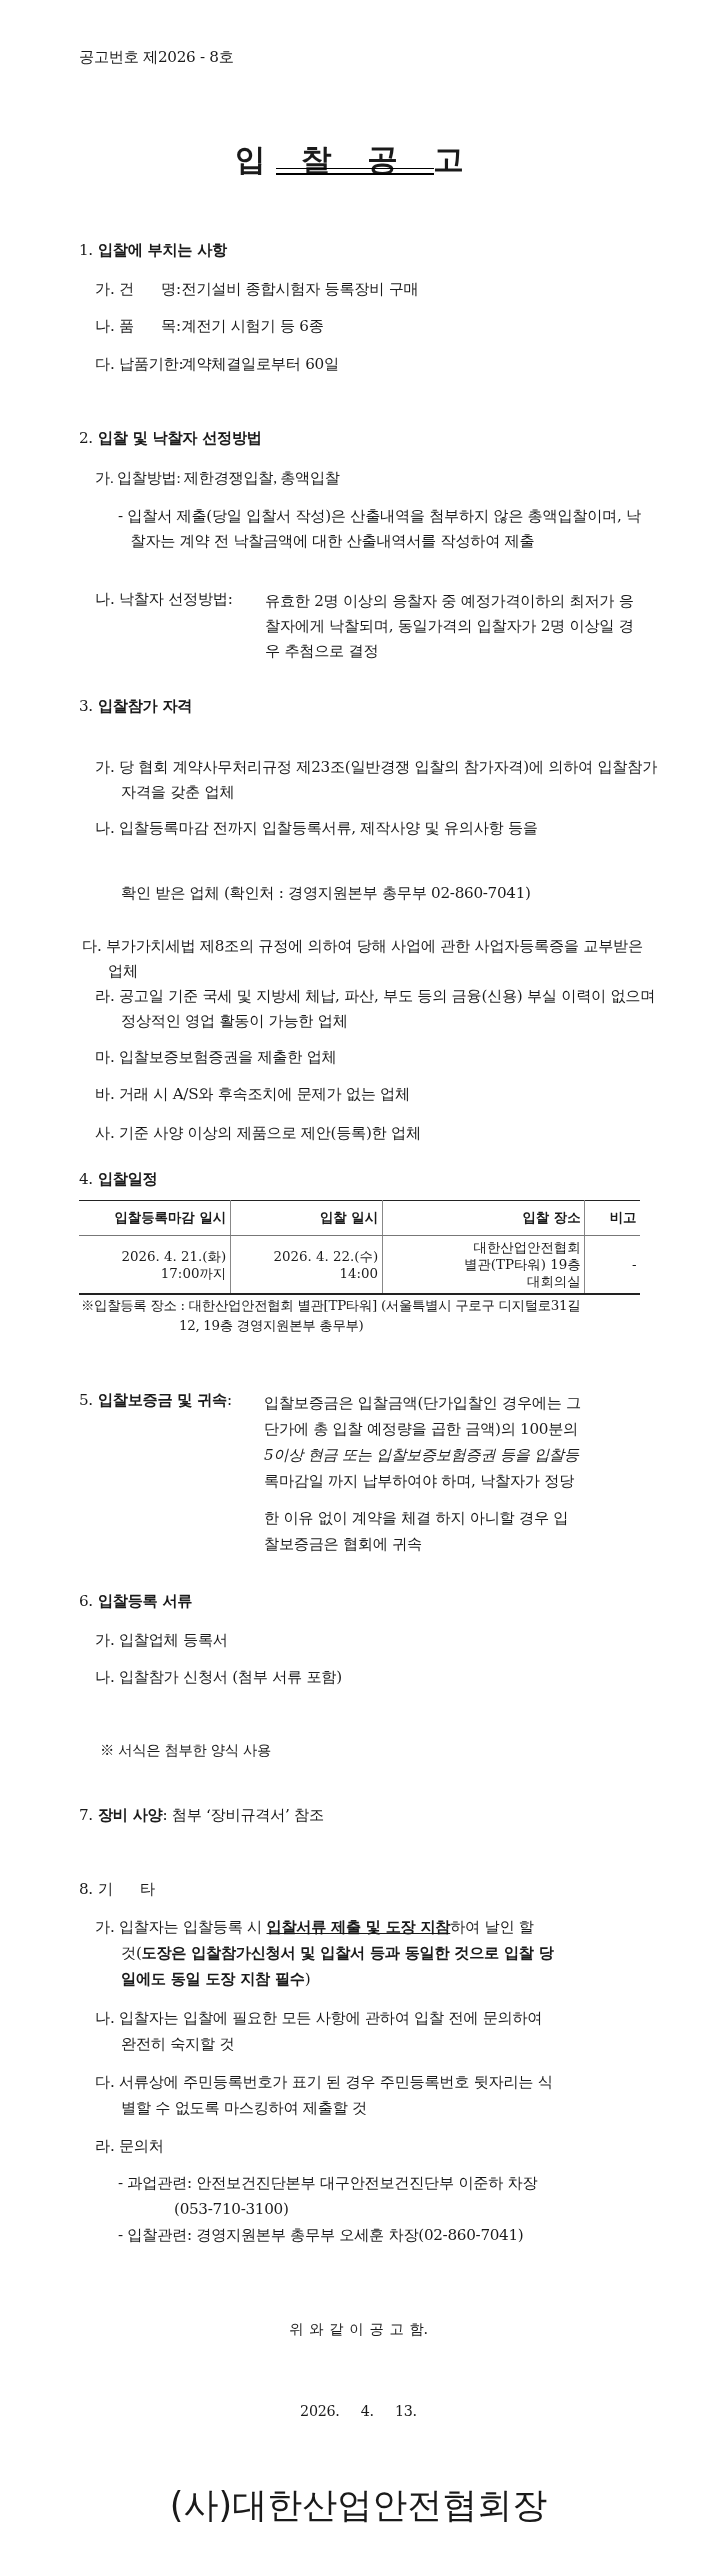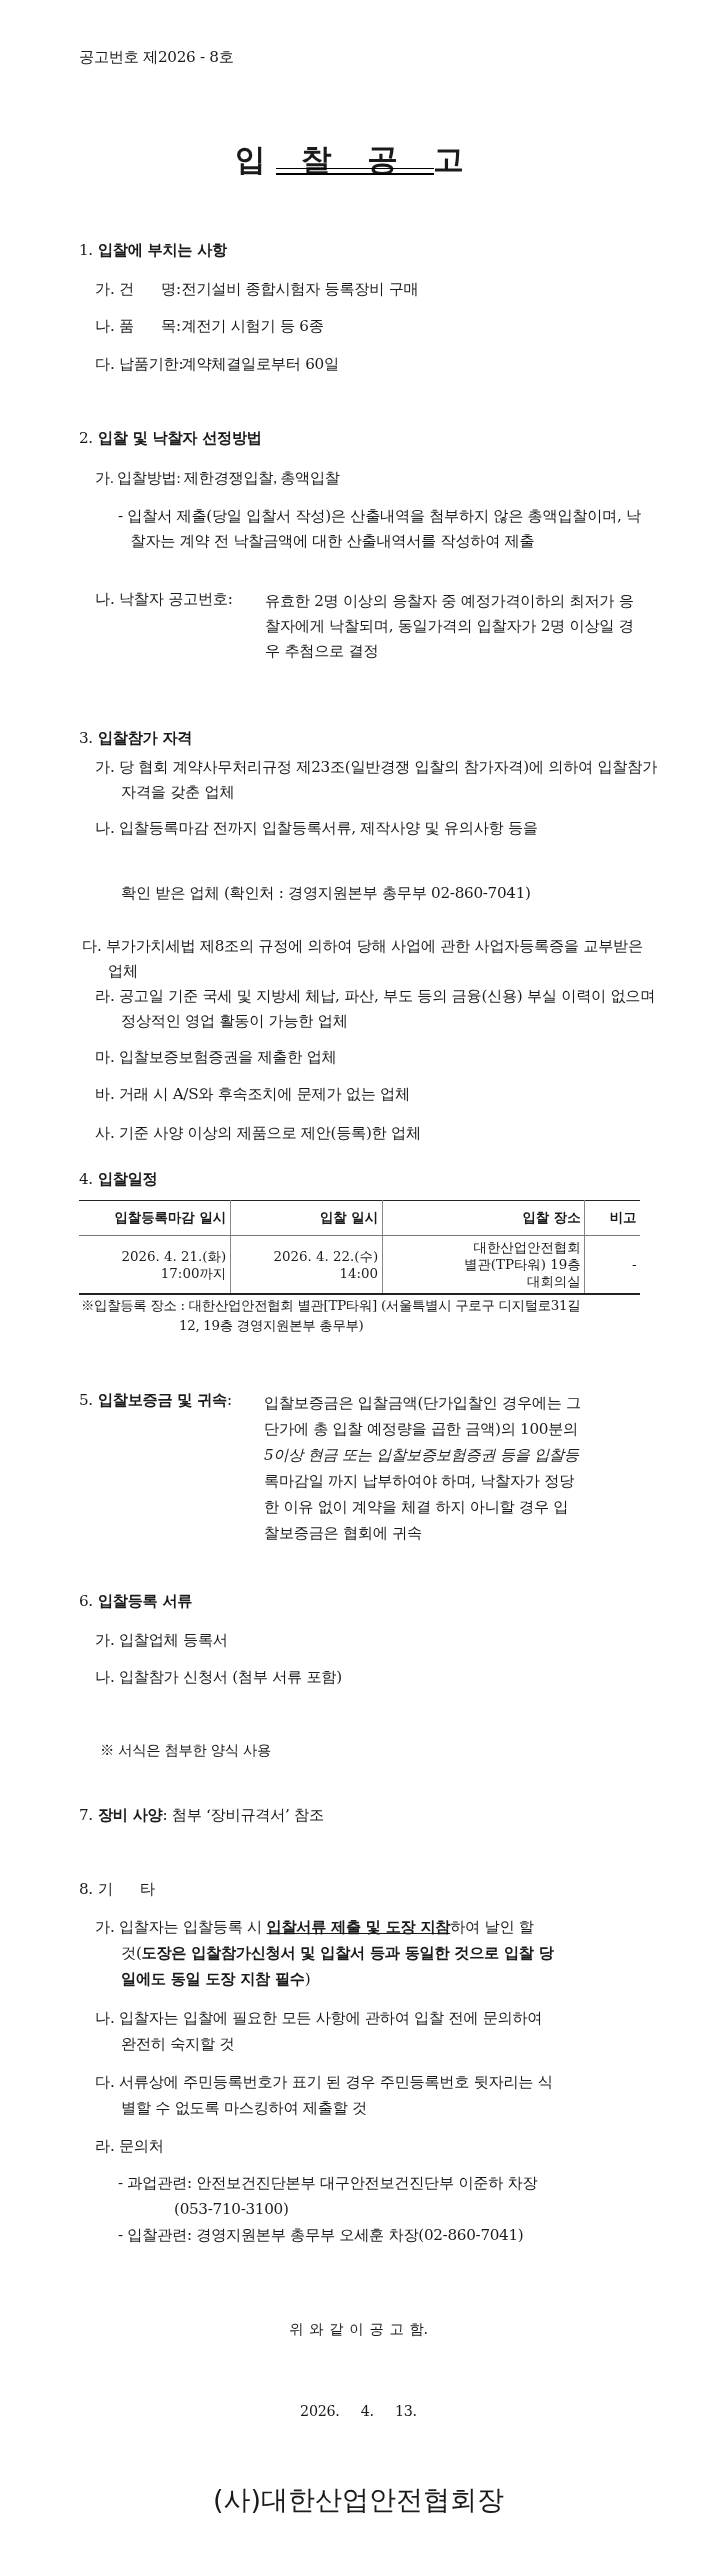--- a/index.html
+++ b/index.html
@@ -20,21 +20,21 @@
     font-size: 30.5px; letter-spacing: 12.5px; line-height: 36px;
   }
   .title-underline { position: absolute; height: 0; border-top: 1.8px solid #000; }
   table.sched { border-collapse: collapse; position: absolute; font-size: 13.4px; }
   table.sched th, table.sched td { text-align: right; vertical-align: middle; padding: 0 3.6px; }
   table.sched th { font-family: "DejaVu Sans", "Liberation Sans", sans-serif; font-weight: bold; height: 34px; border-bottom: 1.8px solid #777; }
   table.sched td { height: 57px; line-height: 17px; }
   table.sched th + th, table.sched td + td { border-left: 0.9px solid #888; }
   table.sched thead tr { border-top: 1.8px solid #222; }
   table.sched tbody tr { border-bottom: 2.7px double #222; }
-  .footer-org { font-family: "DejaVu Sans", "Liberation Sans", sans-serif; font-size: 27px; font-weight: normal; }
+  .footer-org { font-family: "DejaVu Sans", "Liberation Sans", sans-serif; font-size: 35px; font-weight: normal; }
 </style>
 </head>
 <body>
 
 <div class="abs txt" style="left:79px; top:47px;">공고번호 제2026 - 8호</div>
 
 <div class="abs title" style="left:235px; top:142px;">입 찰 공 고</div>
 <div class="title-underline" style="left:276px; top:168px; width:158px;"></div>
 <div class="title-underline" style="left:276px; top:173px; width:158px; border-top-width:2.7px;"></div>
 
@@ -57,24 +57,24 @@
 
 <div class="abs sec" style="left:79px; top:428px;">
   <span class="num">2.</span>
   <span>입찰 및 낙찰자 선정방법</span>
 </div>
 <div class="abs txt" style="left:95px; top:467px;font-family:Liberation Serif, serif;">
   <span>가. 입찰방법:</span>
   <span>제한경쟁입찰, 총액입찰</span>
 </div>
 <div class="abs txt wrap" style="left:118px; top:504px; width:520px; text-indent:-12.5px; padding-left:12.5px; line-height:25px;">- 입찰서 제출(당일 입찰서 작성)은 산출내역을 첨부하지 않은 총액입찰이며, 낙찰자는 계약 전 낙찰금액에 대한 산출내역서를 작성하여 제출</div>
-<div class="abs txt" style="left:95px; top:589px;">나. 낙찰자 공고번호:</div>
+<div class="abs txt" style="left:95px; top:589px;">나. 낙찰자 선정방법:</div>
 <div class="abs txt wrap" style="left:265px; top:589px; width:376px; line-height:25px;">유효한 2명 이상의 응찰자 중 예정가격이하의 최저가 응찰자에게 낙찰되며, 동일가격의 입찰자가 2명 이상일 경우 추첨으로 결정</div>
 
-<div class="abs sec" style="left:79px; top:728px;">
+<div class="abs sec" style="left:79px; top:696px;">
   <span class="num">3.</span>
   <span>입찰참가 자격</span>
 </div>
 <div class="abs txt wrap" style="left:95px; top:755px; width:548px; padding-left:26px; text-indent:-26px; line-height:25px;">가. 당 협회 계약사무처리규정 제23조(일반경쟁 입찰의 참가자격)에 의하여 입찰참가자격을 갖춘 업체</div>
 <div class="abs txt" style="left:95px; top:818px;">나. 입찰등록마감 전까지 입찰등록서류, 제작사양 및 유의사항 등을</div>
 <div class="abs txt" style="left:121px; top:883px;">확인 받은 업체 (확인처 : 경영지원본부 총무부 02-860-7041)</div>
 <div class="abs txt wrap" style="left:82px; top:922px; width:548px; padding-left:26px; text-indent:-26px; line-height:25px;margin-top:12px;">다. 부가가치세법 제8조의 규정에 의하여 당해 사업에 관한 사업자등록증을 교부받은 업체</div>
 <div class="abs txt wrap" style="left:95px; top:984px; width:548px; padding-left:26px; text-indent:-26px; line-height:25px;">라. 공고일 기준 국세 및 지방세 체납, 파산, 부도 등의 금융(신용) 부실 이력이 없으며 정상적인 영업 활동이 가능한 업체</div>
 <div class="abs txt" style="left:95px; top:1047px;">마. 입찰보증보험증권을 제출한 업체</div>
 <div class="abs txt" style="left:95px; top:1084px;">바. 거래 시 A/S와 후속조치에 문제가 없는 업체</div>
@@ -117,21 +117,21 @@
 
 <div class="abs sec" style="left:79px; top:1390px;">
   <span class="num">5.</span>
   <span>입찰보증금 및 귀속</span><span class="num">:</span>
 </div>
 <div class="abs" style="left:264px; top:1390px;">
   <div class="txt" style="line-height:26px;">입찰보증금은 입찰금액(단가입찰인 경우에는 그</div>
   <div class="txt" style="line-height:26px;">단가에 총 입찰 예정량을 곱한 금액)의 100분의</div>
   <div class="txt" style="line-height:26px;font-style:italic;">5이상 현금 또는 입찰보증보험증권 등을 입찰등</div>
   <div class="txt" style="line-height:26px;">록마감일 까지 납부하여야 하며, 낙찰자가 정당</div>
-  <div class="txt" style="line-height:26px;">한 이유 없이 계약을 체결 하지 아니할 경우 입</div>
+  <div class="txt" style="line-height:26px;margin-top:11px;">한 이유 없이 계약을 체결 하지 아니할 경우 입</div>
   <div class="txt" style="line-height:26px;">찰보증금은 협회에 귀속</div>
 </div>
 
 <div class="abs sec" style="left:79px; top:1591px;">
   <span class="num">6.</span>
   <span>입찰등록 서류</span>
 </div>
 <div class="abs txt" style="left:95px; top:1630px;">가. 입찰업체 등록서</div>
 <div class="abs txt" style="left:95px; top:1667px;">나. 입찰참가 신청서 (첨부 서류 포함)</div>
 <div class="abs txt" style="left:100px; top:1740px; font-size:14.3px;">※ 서식은 첨부한 양식 사용</div>

